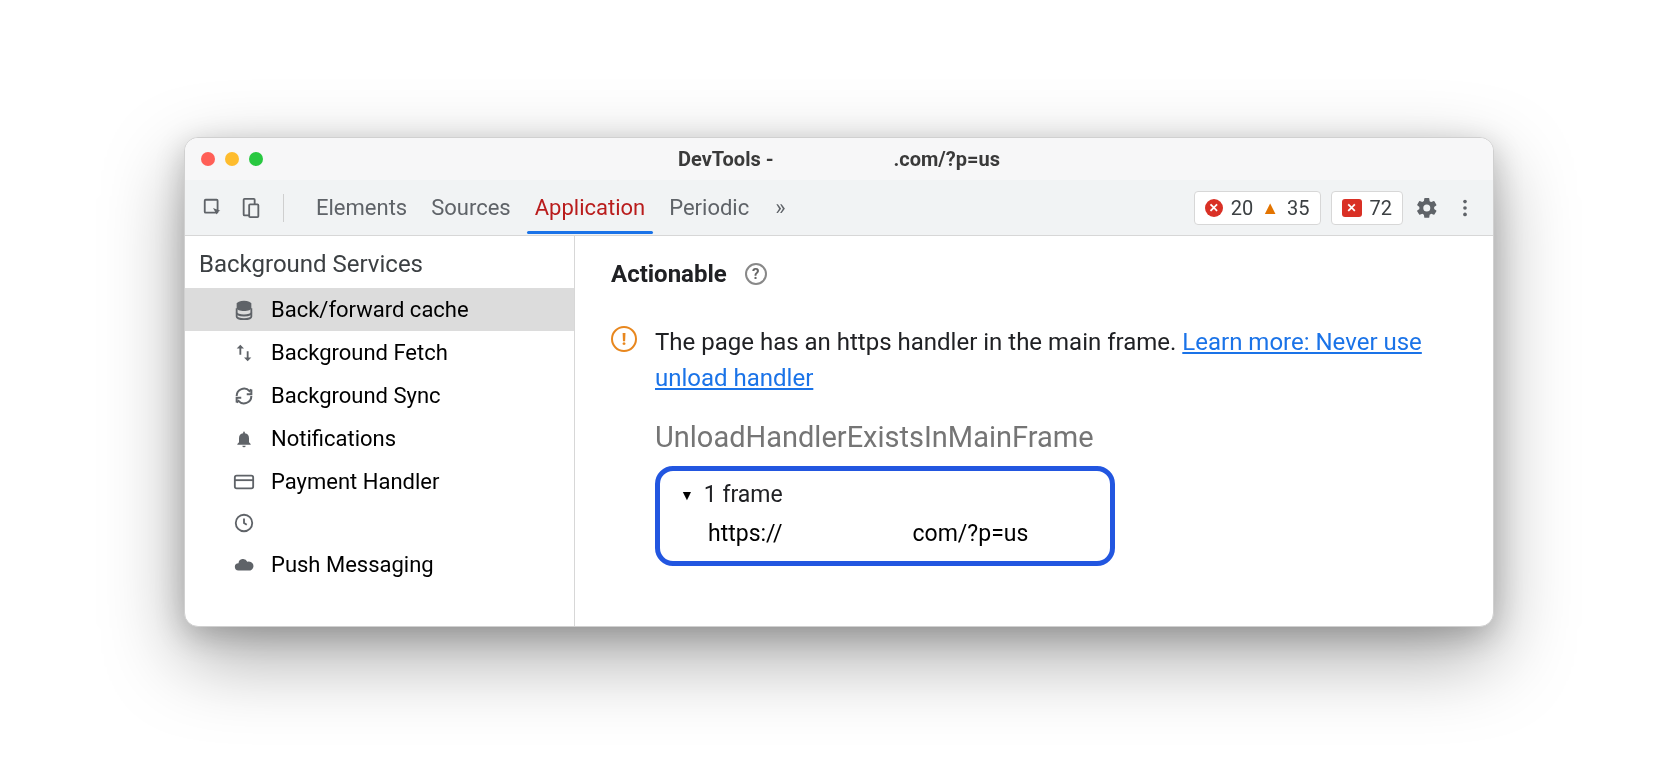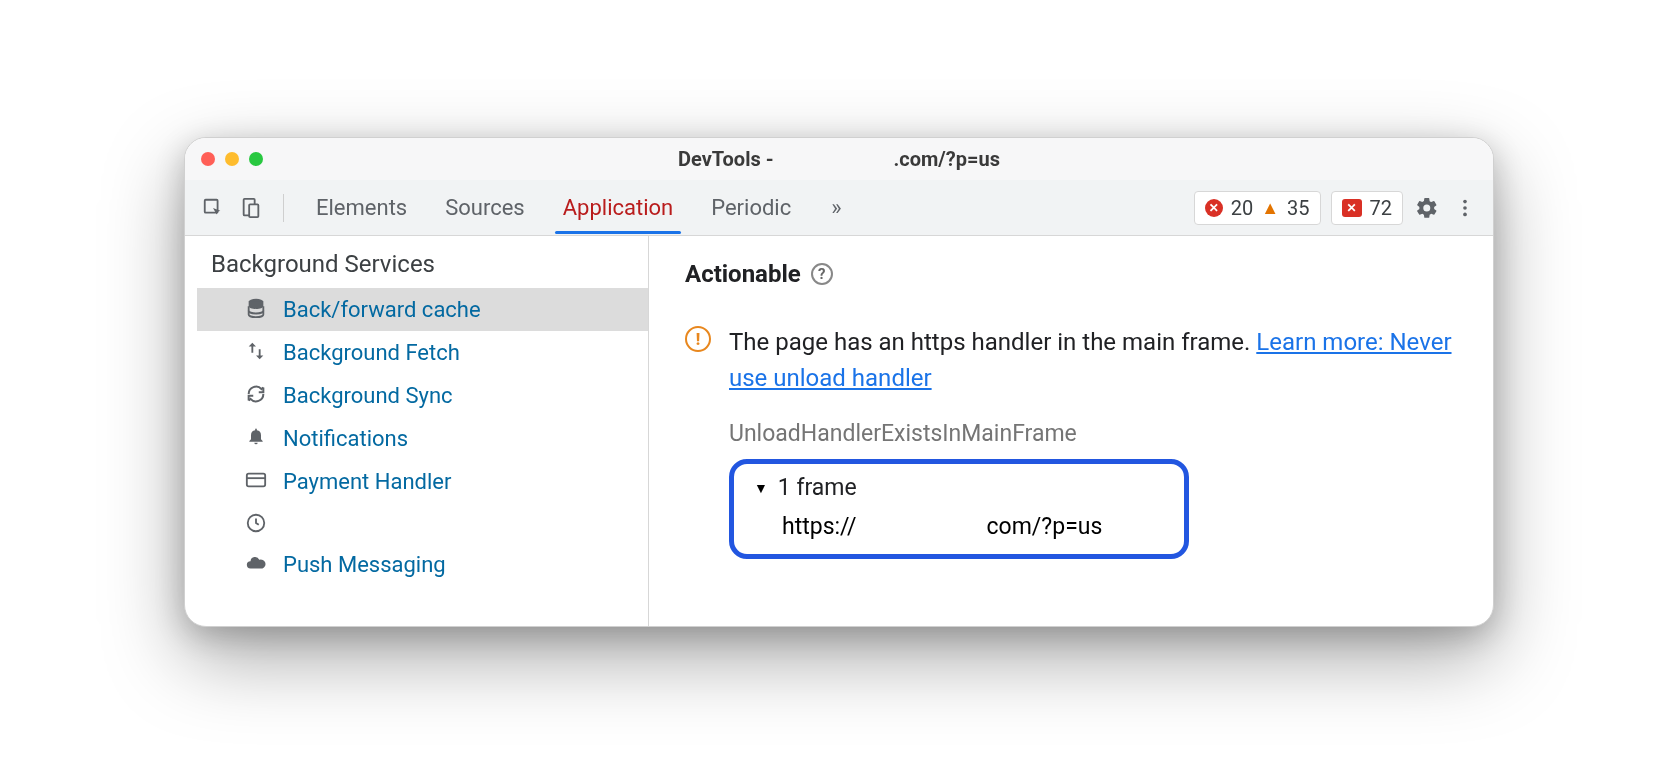--- a/index.html
+++ b/index.html
@@ -7,21 +7,21 @@
     font-family: -apple-system, BlinkMacSystemFont, "Segoe UI", Roboto, sans-serif;
     background: #fff;
     display: flex;
     justify-content: center;
     align-items: center;
     min-height: 764px;
     width: 1678px;
   }
   .window {
     width: 1310px;
-    border-radius: 22px;
+    border-radius: 14px;
     overflow: hidden;
     box-shadow: 0 30px 80px rgba(0,0,0,0.35), 0 8px 30px rgba(0,0,0,0.2);
     background: #fff;
     border: 1px solid #d0d0d0;
   }
   .titlebar {
     height: 42px;
     background: #f7f7f8;
     display: flex;
     align-items: center;
@@ -45,52 +45,52 @@
     display: flex;
     align-items: center;
     padding: 0 14px;
     gap: 10px;
   }
   .toolbar .iconbtn {
     width: 28px; height: 28px; display:flex;align-items:center;justify-content:center;
     color:#5f6368;
   }
   .toolbar .divider { width:1px; height:28px; background:#cfcfcf; margin:0 8px; }
-  .tabs { display:flex; gap: 34px; margin-left: 12px; align-items:center; }
+  .tabs { display:flex; gap: 20px; margin-left: 12px; align-items:center; }
   .tab { font-size: 22px; color:#5f6368; padding: 12px 2px; position:relative; cursor:pointer;}
   .tab.active { color:#b91c1c; }
   .tab.active::after { content:""; position:absolute; left:-6px; right:-6px; bottom:-2px; height:3px; background:#1a73e8; border-radius:2px;}
   .chev { font-size:22px; color:#5f6368; margin-left:4px;}
   .spacer { flex:1; }
   .pill {
     border:1px solid #d7d7d7; border-radius:4px; padding:4px 10px; display:flex; align-items:center; gap:8px;
     font-size:20px; color:#3c4043; background:#fff;
   }
   .pill .err-ic { width:18px;height:18px;border-radius:50%;background:#d93025;color:#fff;display:flex;align-items:center;justify-content:center;font-size:12px;font-weight:700;}
   .pill .warn-ic { color:#e37400; font-size:18px;}
   .pill .issue-ic { width:20px;height:18px;border-radius:3px;background:#d93025;color:#fff;display:flex;align-items:center;justify-content:center;font-size:12px;font-weight:700;}
   .gear, .kebab { color:#5f6368; }
   .body { display:flex; height: 390px; }
-  .sidebar { width: 464px; border-right:1px solid #d7d7d7; overflow:hidden;padding-left:12px; }
+  .sidebar { width: 390px; border-right:1px solid #d7d7d7; overflow:hidden; }
   .side-title { font-size:24px; color:#3c4043; padding:14px 14px 10px; }
   .side-item {
-    display:flex; gap:14px;
-    padding:9px 14px 9px 46px; font-size:22px; color:#0369a1; cursor:pointer;
+    display:flex; align-items:center; gap:14px;
+    padding:9px 14px 9px 46px; font-size:22px; color:#000000; cursor:pointer;
     white-space:nowrap; overflow:hidden;
   }
   .side-item.selected { background:#dcdcdc; }
   .side-icon { width:26px; display:flex; justify-content:center; color:#5f6368; flex-shrink:0;}
   .main { flex:1; padding: 24px 36px; overflow:hidden; }
-  .section-title { font-size:24px; font-weight:700; color:#202124; display:flex; align-items:center; gap:10px;}
+  .section-title { font-size:24px; font-weight:700; color:#202124; display:flex; align-items:center; gap:18px;}
   .help-circ { width:22px;height:22px;border:2px solid #888;border-radius:50%;display:flex;align-items:center;justify-content:center;font-size:15px;color:#666;font-weight:700;}
   .issue-row { display:flex; gap:18px; margin-top:36px; }
   .warn-circ { width:26px;height:26px;border:2px solid #e8871e;border-radius:50%;display:flex;align-items:center;justify-content:center;color:#e8871e;font-weight:900;font-size:16px; flex-shrink:0; margin-top:2px;}
   .issue-text { font-size:24px; color:#202124; line-height:1.5; }
   .issue-text a { color:#1a73e8; text-decoration:underline; }
-  .reason { font-size:23px; color:#757575; margin-left:44px; margin-top:24px; }
+  .reason { font-size:29px; color:#757575; margin-left:44px; margin-top:24px; }
   .framebox {
     margin-left:44px; margin-top:12px; border:5px solid #2256e0; border-radius:18px;
     padding:10px 20px 14px; width:460px;
   }
   .frame-head { display:flex; align-items:center; gap:10px; font-size:23px; color:#202124; cursor:pointer;}
   .tri { font-size:14px; color:#000; }
   .frame-url { font-size:23px; color:#000000; margin-top:12px; margin-left:28px; white-space:pre;}
 </style>
 </head>
 <body>

